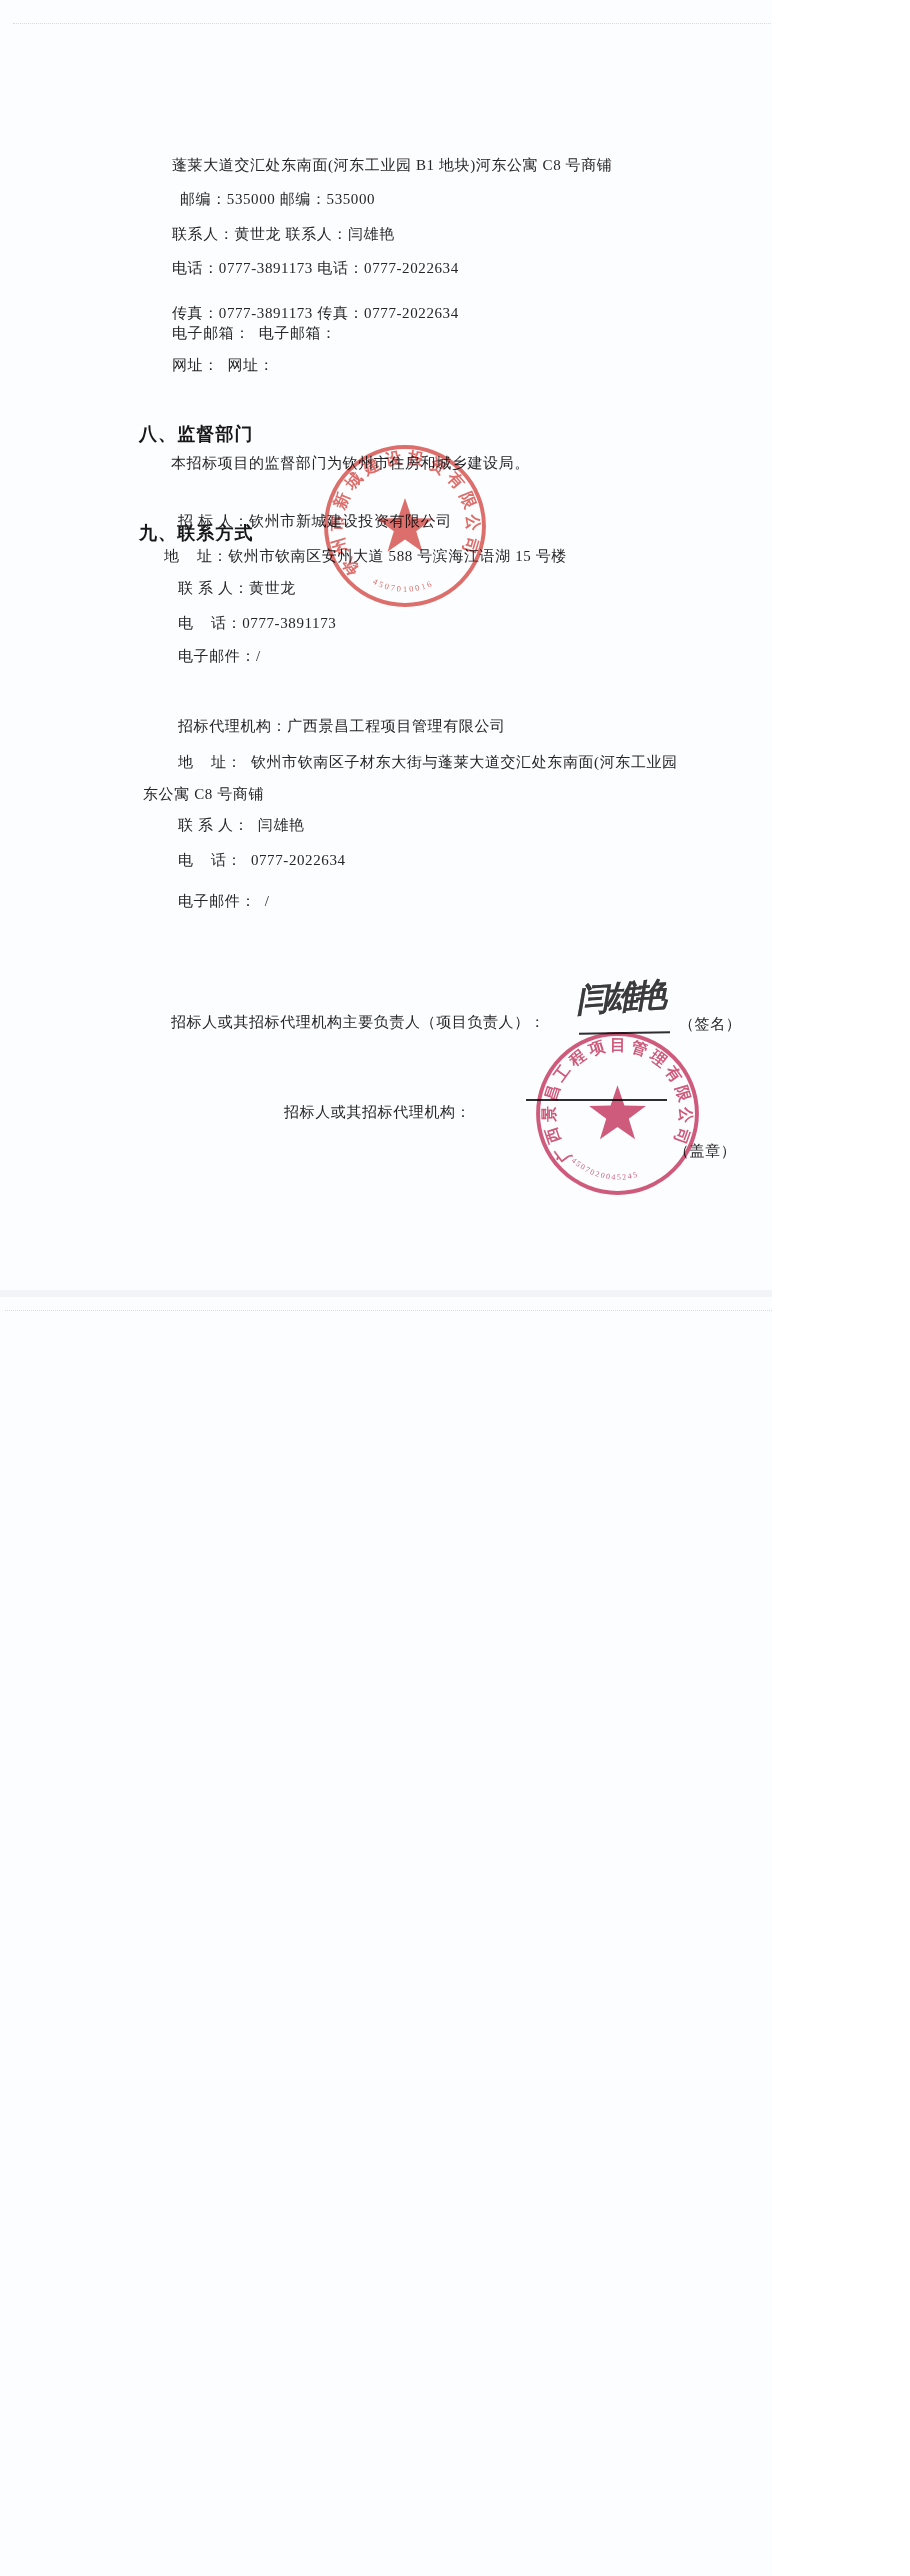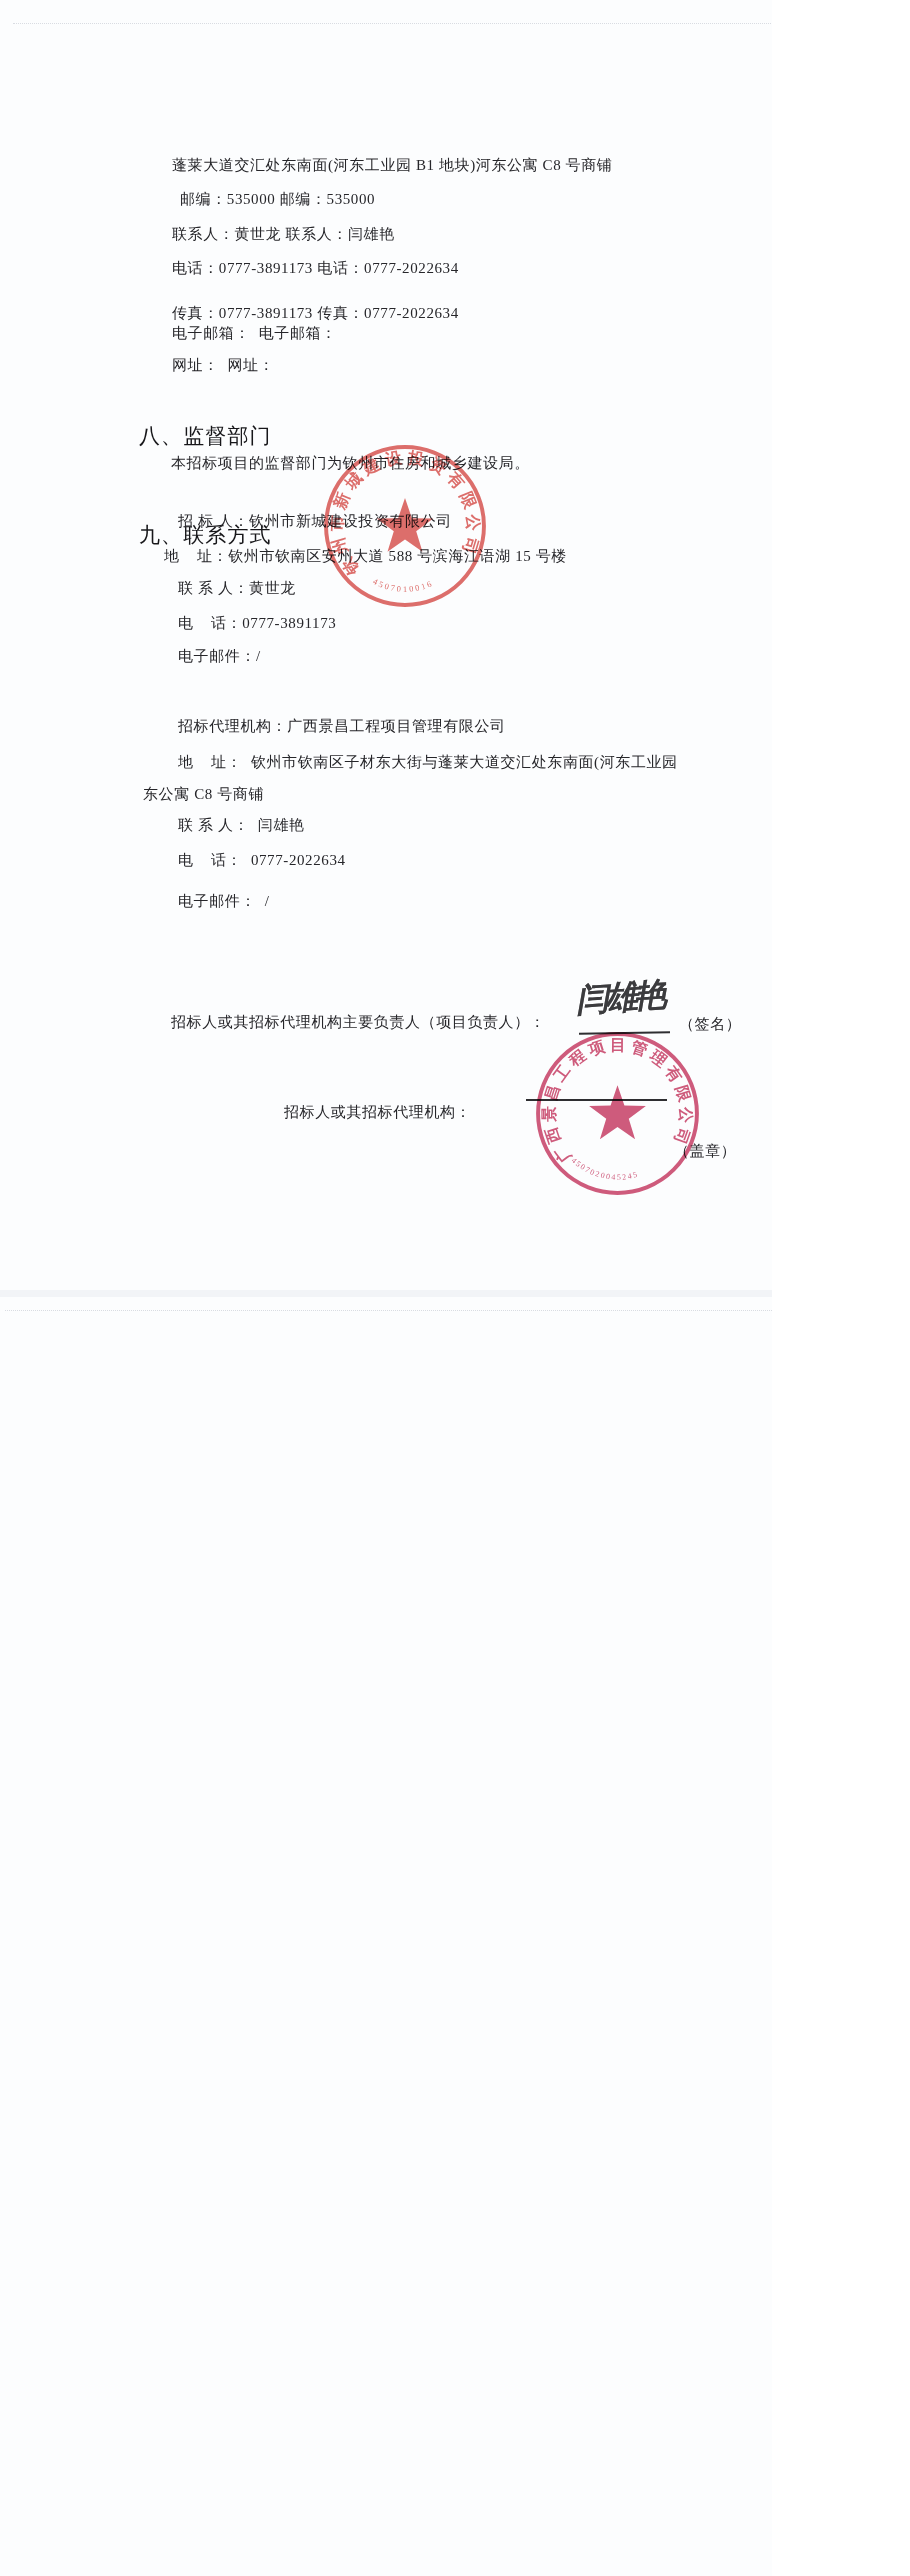--- a/index.html
+++ b/index.html
@@ -18,21 +18,21 @@
   .noise-strip{
     position:absolute;left:905px;top:1298px;width:2.3px;height:1278px;opacity:.8;
     background:repeating-linear-gradient(180deg,
       rgba(127,203,191,.55) 0 4px, rgba(255,255,255,0) 4px 34px,
       rgba(228,208,90,.55) 34px 38px, rgba(255,255,255,0) 38px 75px,
       rgba(226,160,195,.55) 75px 79px, rgba(255,255,255,0) 79px 120px,
       rgba(150,190,230,.5) 120px 124px, rgba(255,255,255,0) 124px 172px);
   }
   
   .tl{position:absolute;font-size:15px;letter-spacing:0.6px;white-space:pre;line-height:1.2;}
-  .hd{position:absolute;font-size:21px;font-weight:normal;letter-spacing:1.1px;color:#17171a;white-space:pre;}
+  .hd{position:absolute;font-size:18px;font-weight:bold;letter-spacing:1.1px;color:#17171a;white-space:pre;}
   .underline{position:absolute;height:1.7px;background:#2e2e31;}
   
   .handwritten{
     position:absolute;left:577px;top:974px;width:126px;height:60px;
     font-size:33px;font-weight:bold;color:#2b2b2e;
     transform:rotate(-4deg) skewX(-14deg);
     letter-spacing:-4px;white-space:pre;opacity:.92;
     text-shadow:0 0 0.6px rgba(40,40,40,.6);
     z-index:3;
   }

